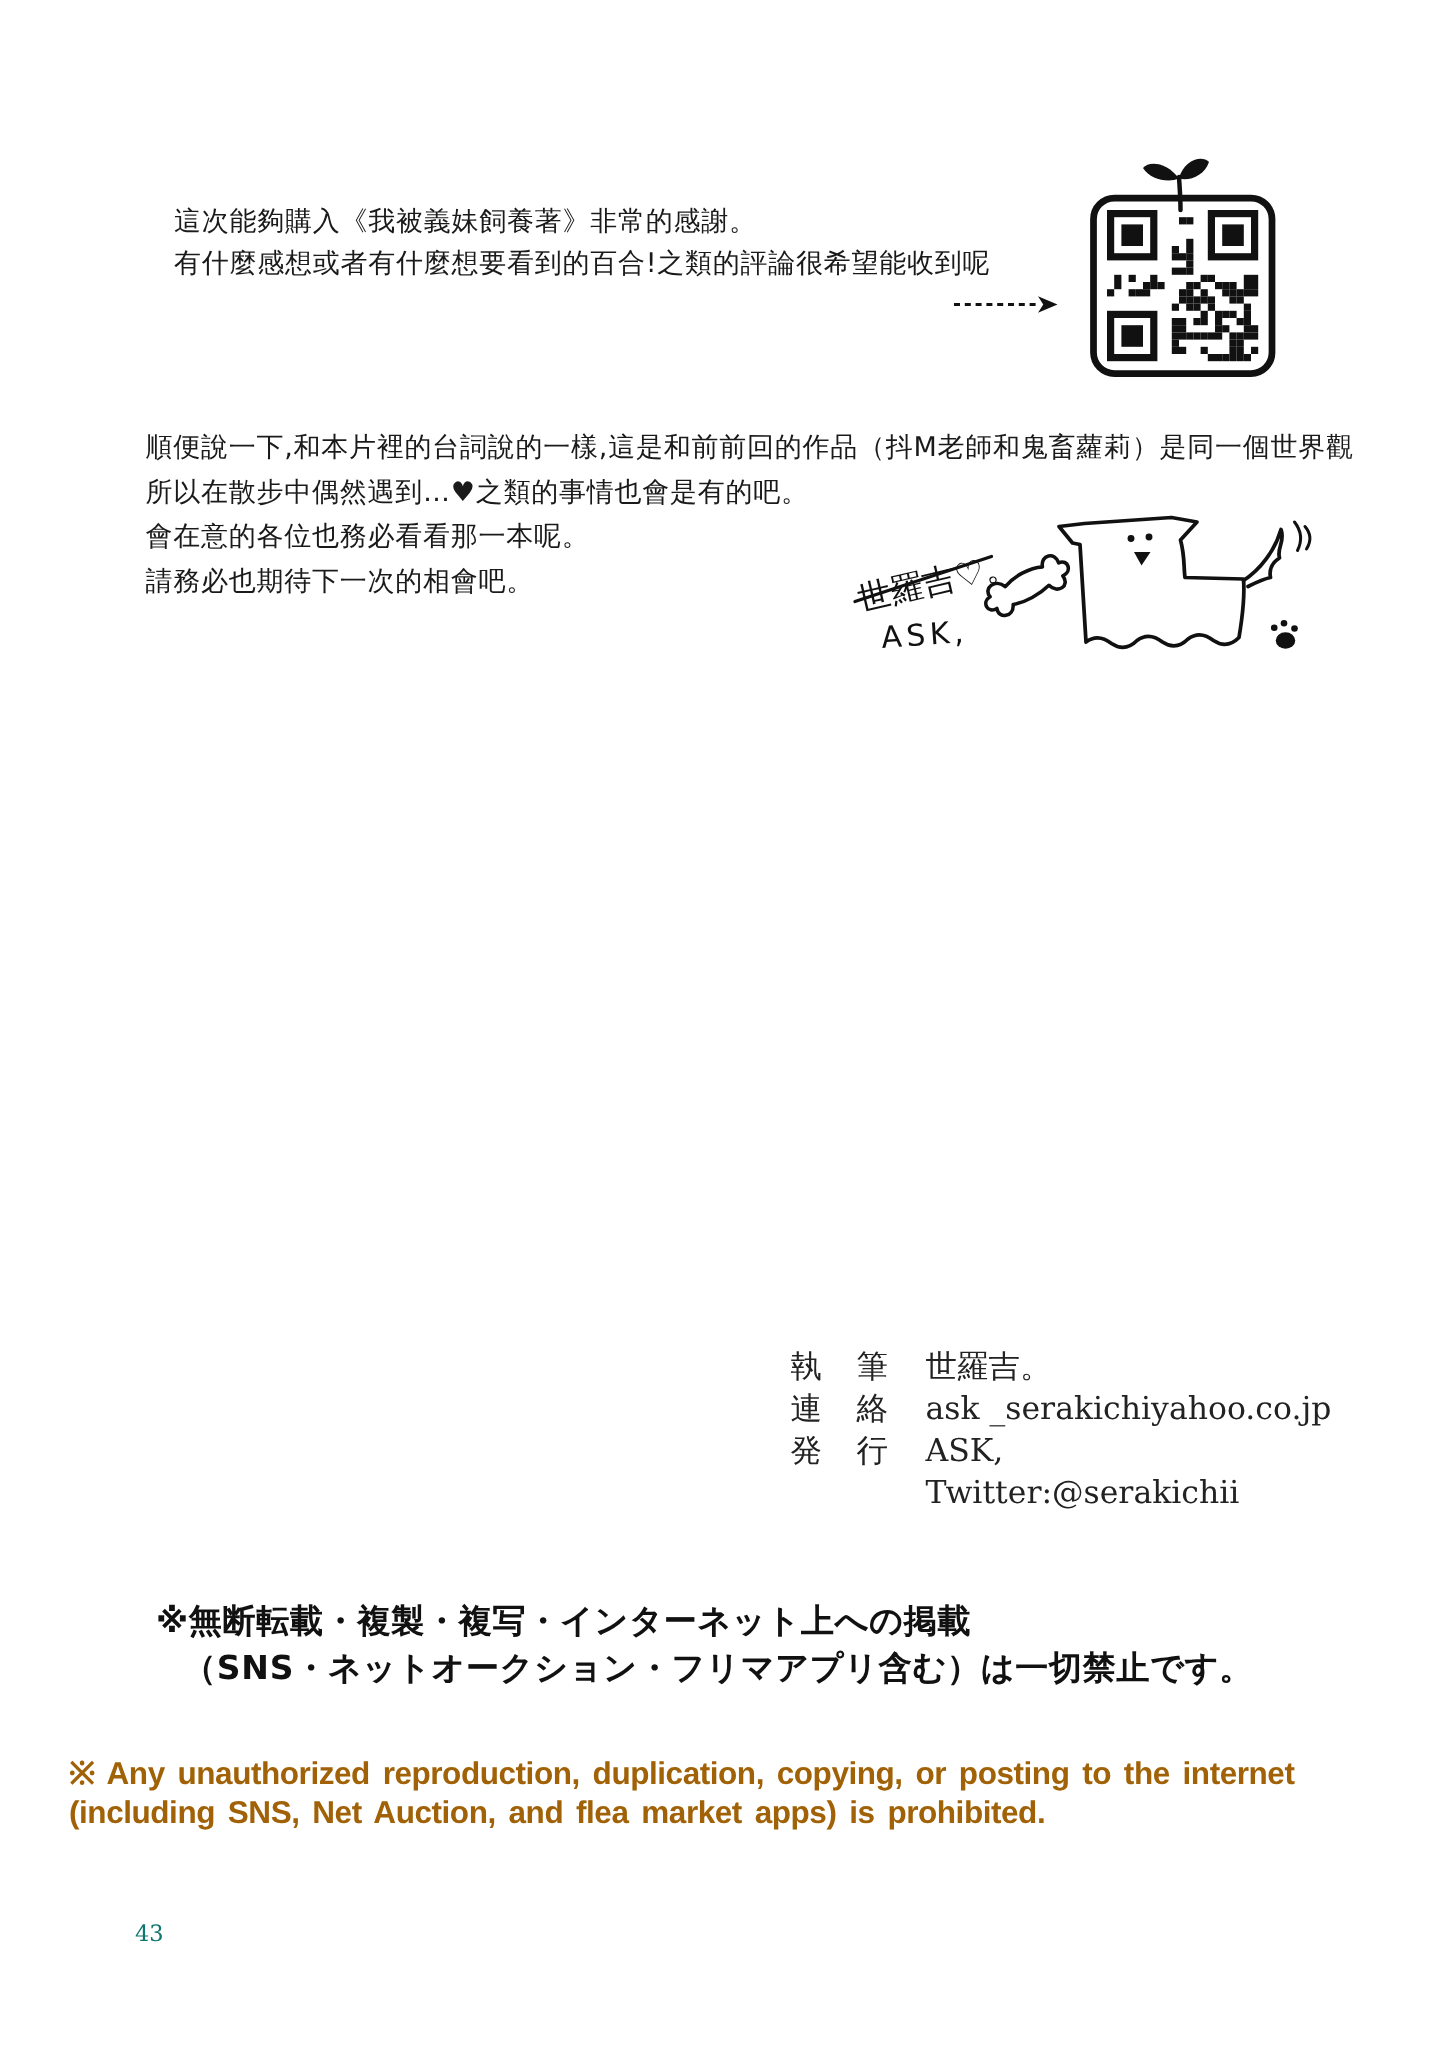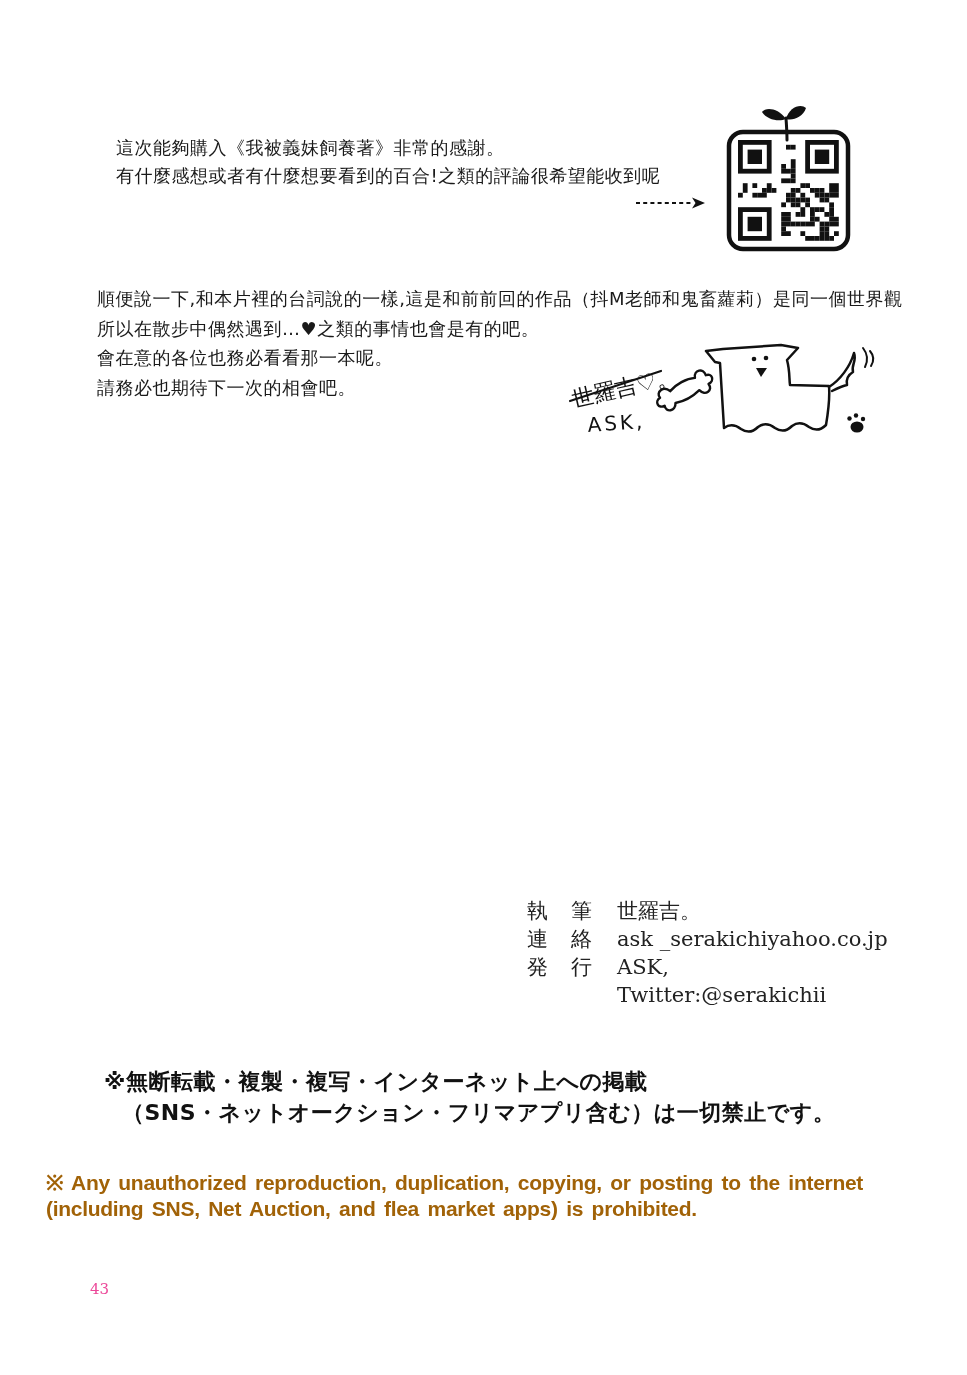--- a/index.html
+++ b/index.html
@@ -51,21 +51,21 @@
     white-space:nowrap;color:#a16207;margin-top:36px;
   }
   .disc-zh{
     position:absolute;left:102px;top:1199px;
     font-size:20.5px;font-weight:bold;
     letter-spacing:0px;white-space:nowrap;color:#111;
   }
   .page-number{
     position:absolute;left:90px;top:1280px;
     font-family:"DejaVu Serif","Liberation Serif",serif;
-    font-size:15px;color:#ec4899;text-align:center;
+    font-size:15px;color:#0f766e;text-align:center;
   }
   svg{display:block;}
   .ink{stroke:#111;fill:none;stroke-width:2.5;stroke-linecap:round;stroke-linejoin:round;}
   .ink-fill{fill:#111;stroke:none;}
   .hand-text{fill:#111;font-family:"DejaVu Sans",sans-serif;}
 </style>
 </head>
 <body>
 
 <div class="page">

